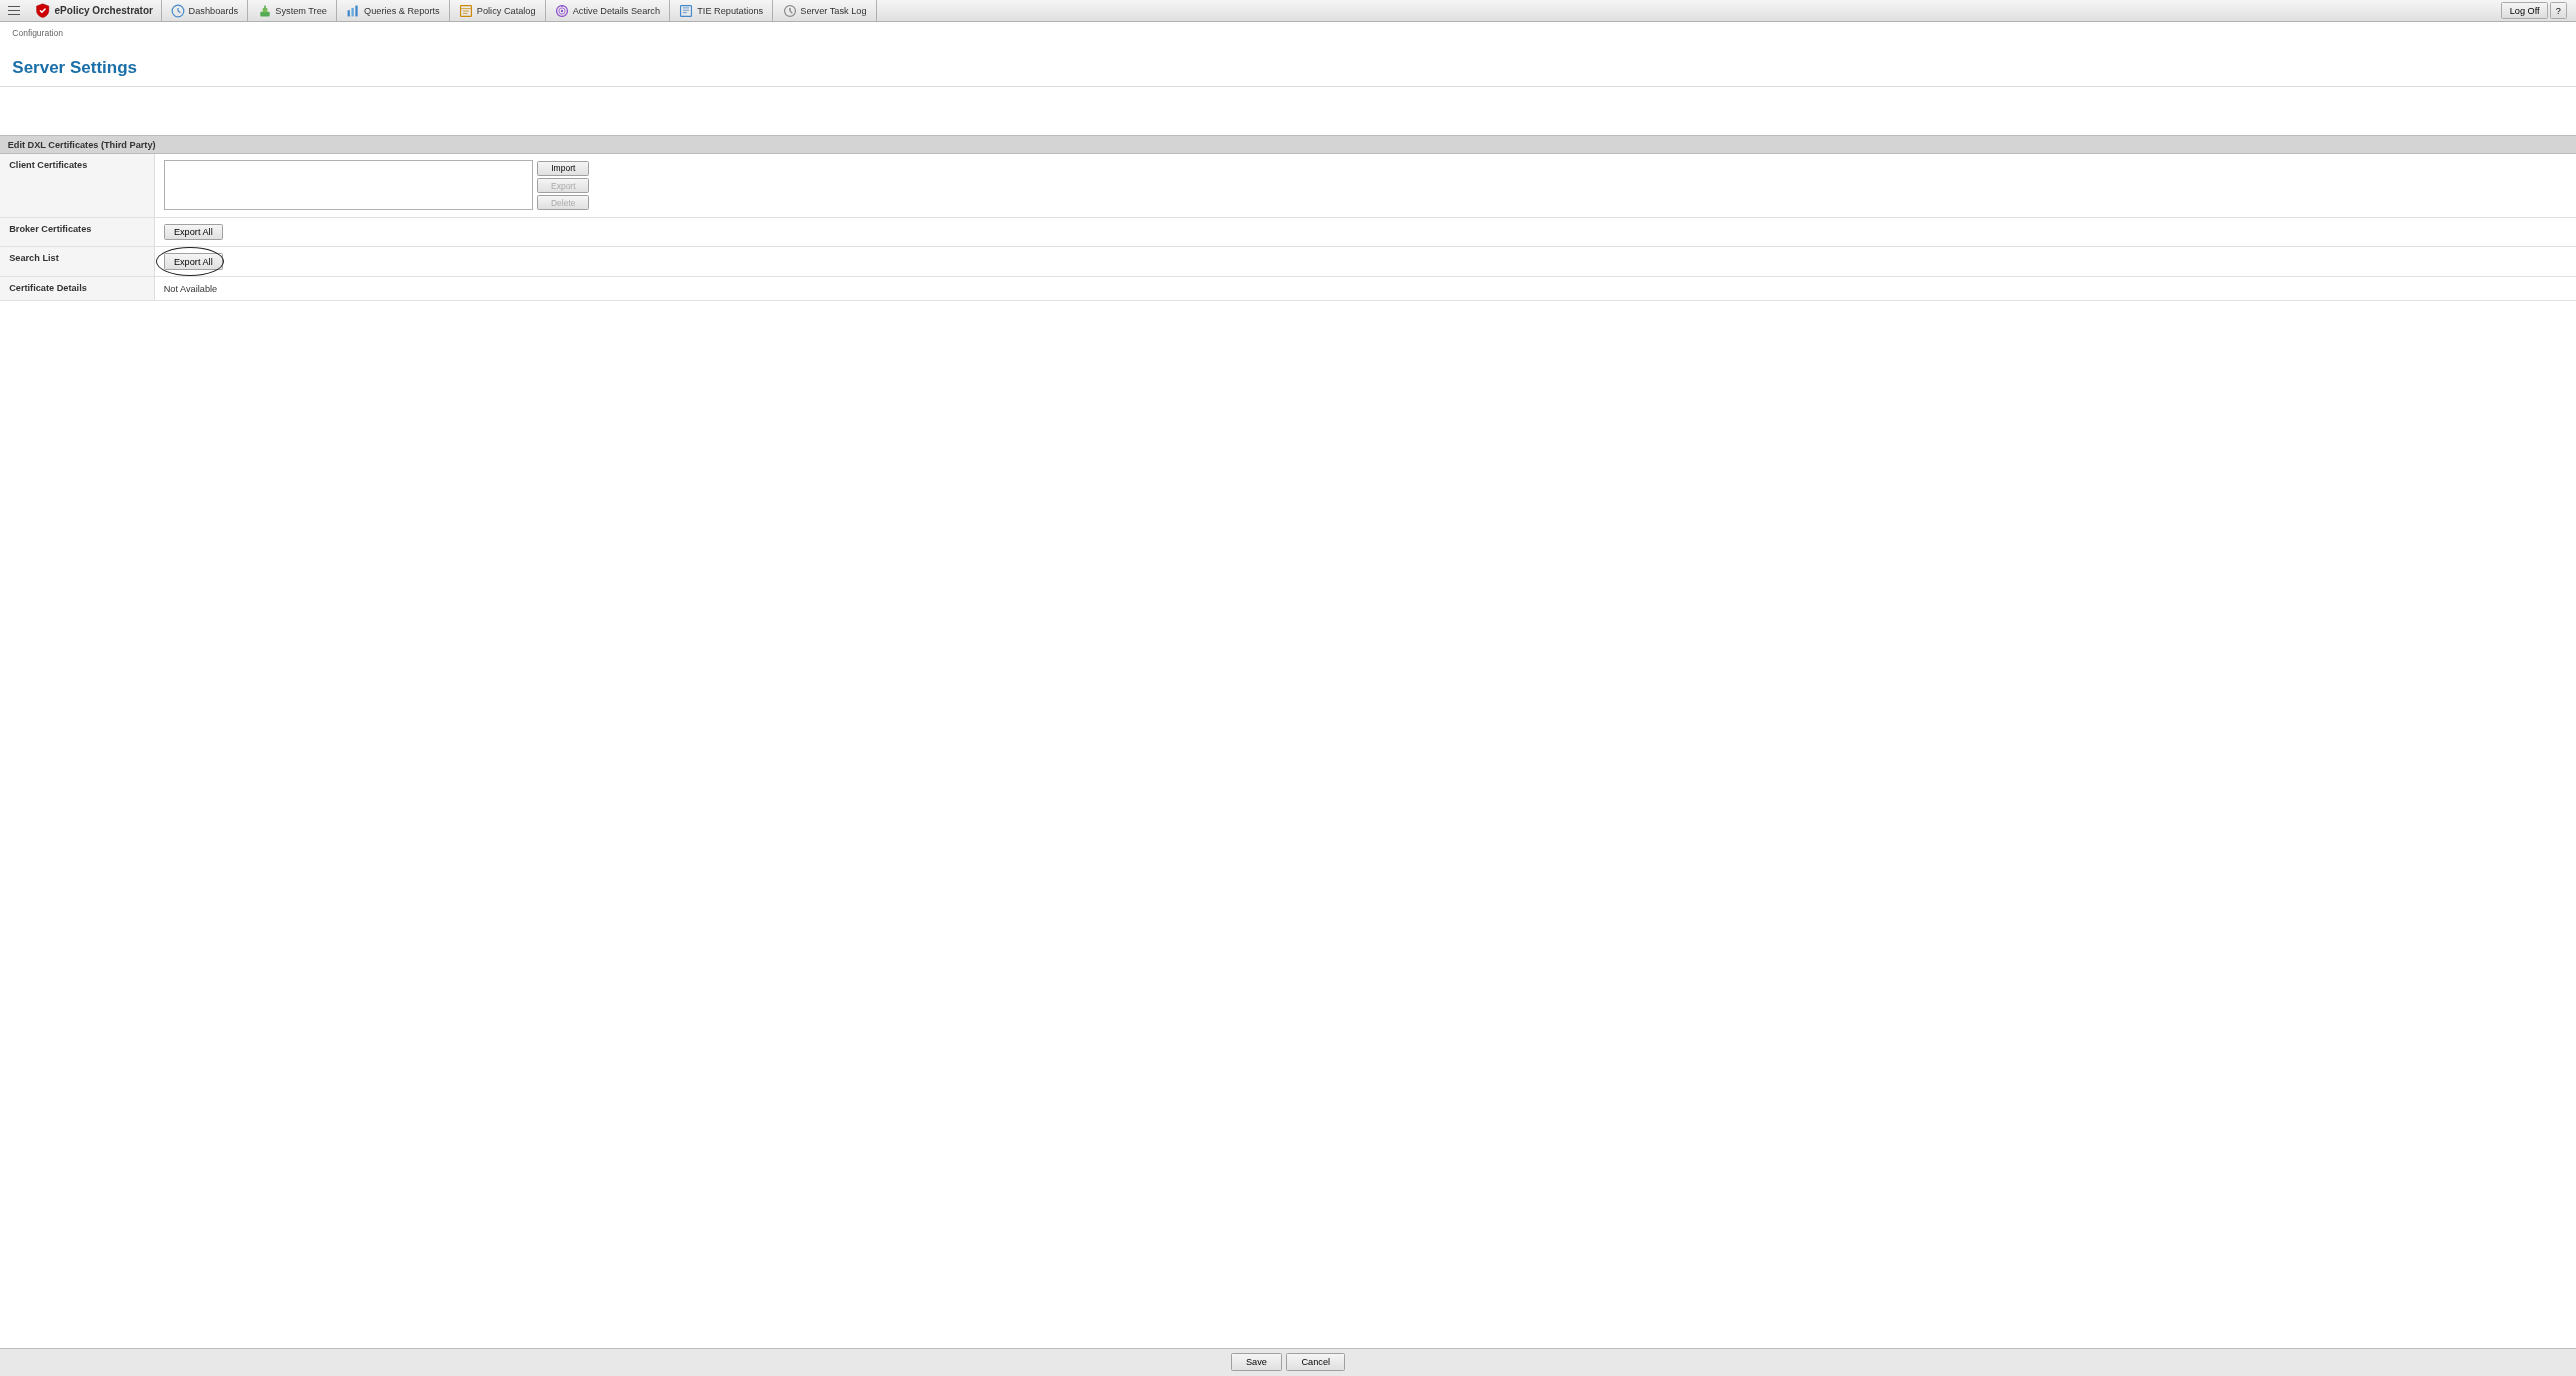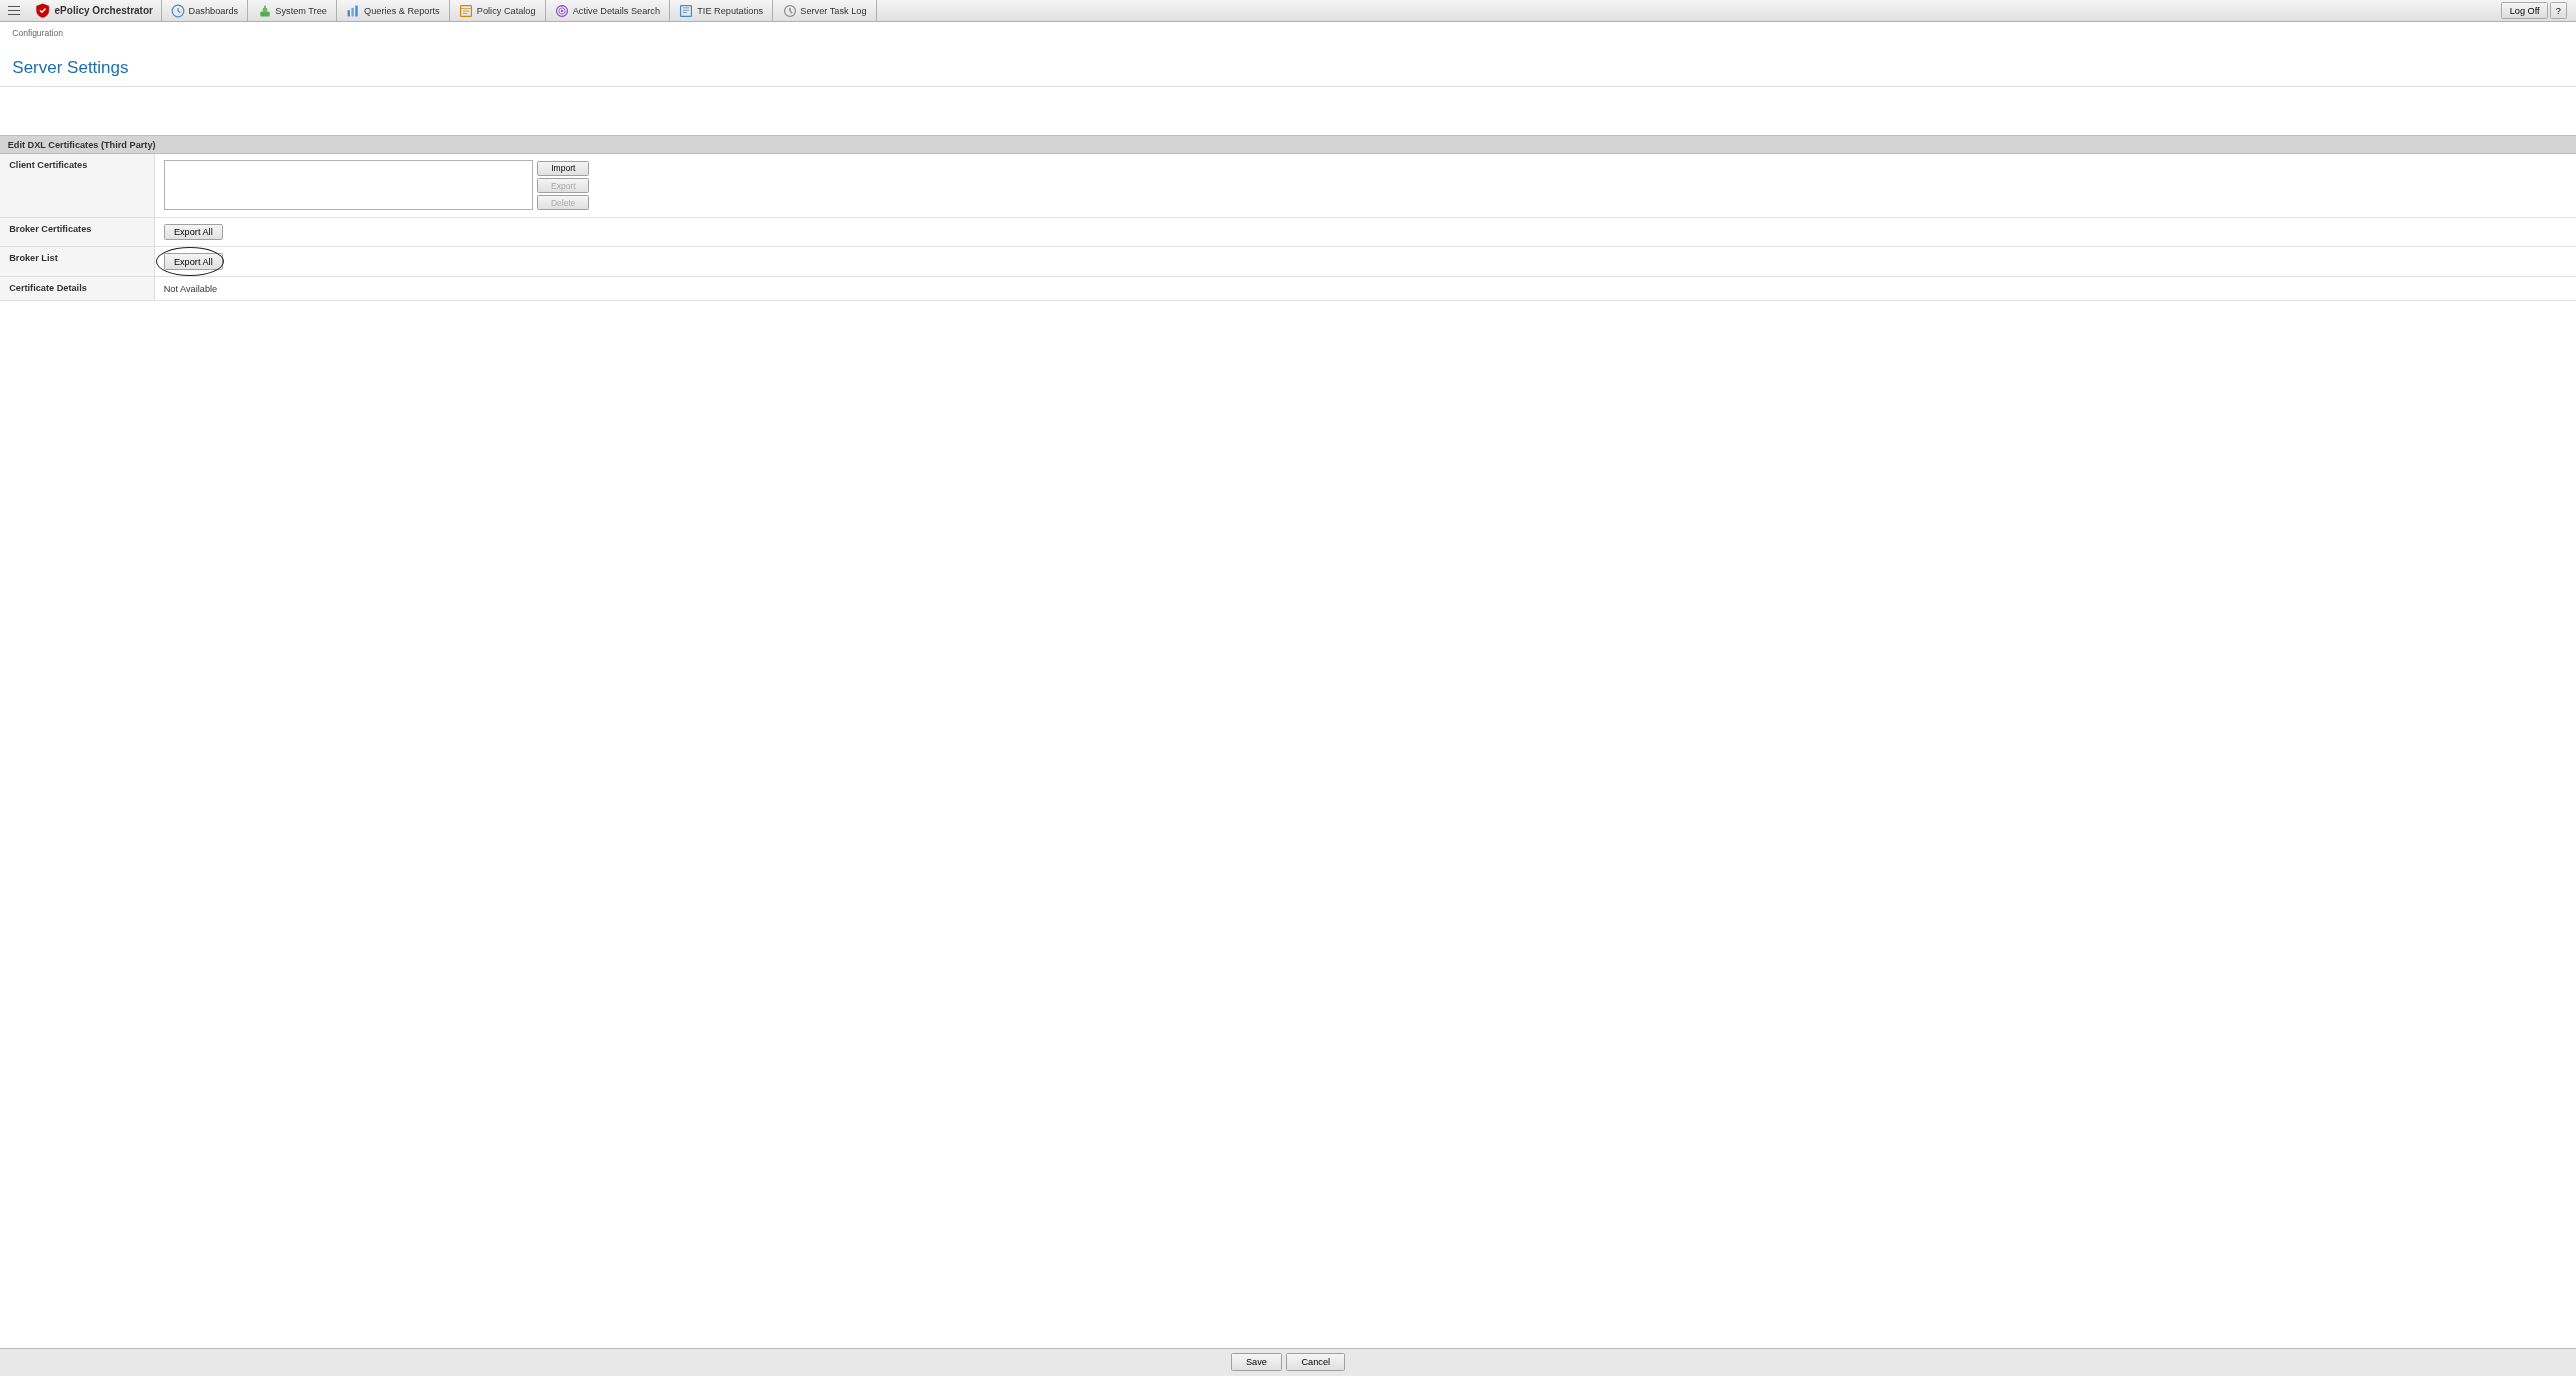--- a/index.html
+++ b/index.html
@@ -96,21 +96,21 @@
       flex-shrink: 0;
     }
     .breadcrumb {
       font-size: 8.5px;
       color: #666;
       margin-bottom: 20px;
     }
     .page-title {
       font-size: 17px;
       color: #1a6fa8;
-      font-weight: normal;
+      font-weight: bold;
     }
 
     
     .main-content {
       flex: 1;
       overflow-y: auto;
       padding: 0;
       margin-top: 48px;
     }
 
@@ -371,21 +371,21 @@
     </tr>
 
     <tr>
       <td class="label-cell">Broker Certificates</td>
       <td class="value-cell">
         <button class="export-all-btn">Export All</button>
       </td>
     </tr>
 
     <tr>
-      <td class="label-cell">Broker List</td>
+      <td class="label-cell">Search List</td>
       <td class="value-cell">
         <div class="broker-list-btn-wrapper">
           <button class="broker-list-btn">Export All</button>
           <div class="circle-annotation"></div>
         </div>
       </td>
     </tr>
 
     <tr>
       <td class="label-cell">Certificate Details</td>

